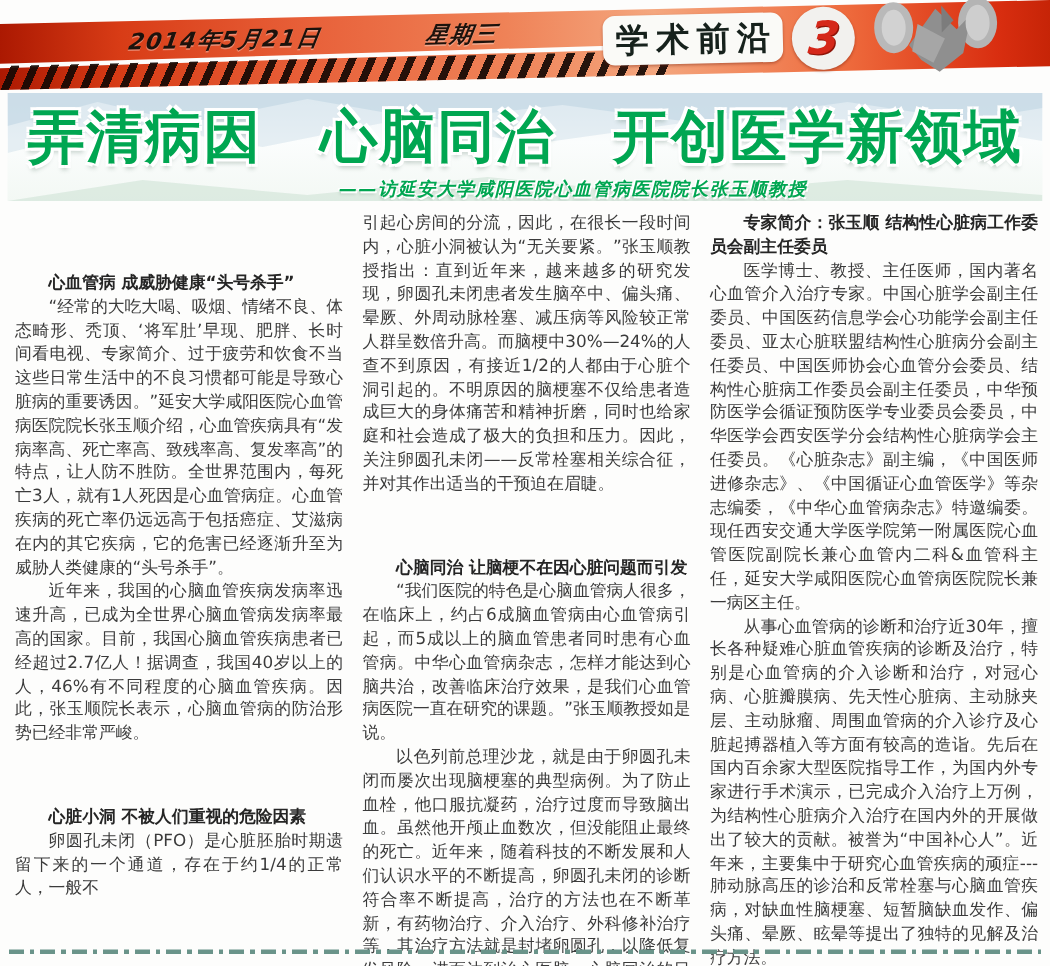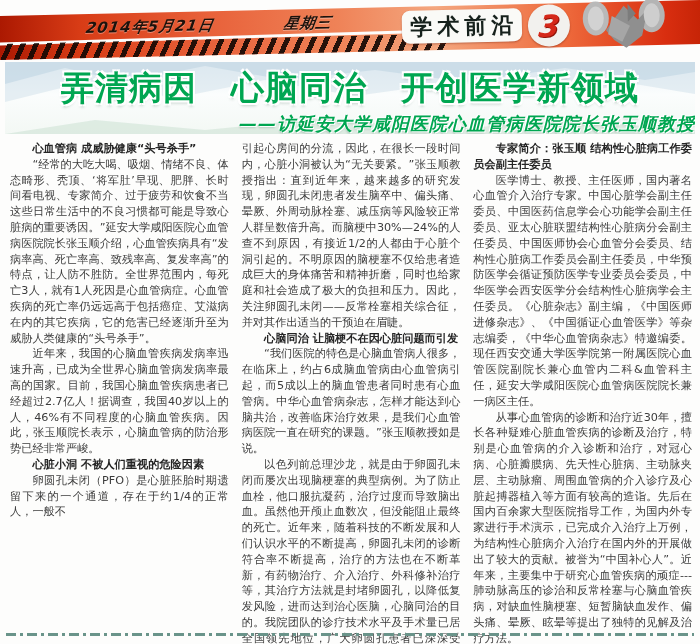--- a/index.html
+++ b/index.html
@@ -24,33 +24,33 @@
   .page-circle { position:absolute; left:534px; top:1px; width:42px; height:42px; background:#f2f1ee; border-radius:50%;
              display:flex; align-items:center; justify-content:center; box-shadow:0 1px 2px rgba(100,20,5,0.4); }
   .page-circle span { font-size:30px; font-weight:bold; font-style:italic; color:var(--circle-red,#d5281a);
              text-shadow:1px 1px 0 #8f1408; transform:skewX(-6deg); }
   .emblem { position:absolute; left:584px; top:-6px; }
 
   
   .title-block { position:absolute; left:5px; top:62px; width:690px; height:72px; overflow:hidden;
              background:linear-gradient(180deg,#e9f1f6 0%,#fbfdfd 45%,#f3f8f4 100%); }
   .mountains { position:absolute; left:0; top:0; width:100%; height:100%; }
-  .main-headline { position:relative; z-index:2; margin-top:4px; text-align:center; font-size:33px; font-weight:bold;
+  .main-headline { position:relative; z-index:2; margin-top:4px; text-align:center; font-size:38px; font-weight:bold;
              color:var(--title-green,#00a651); letter-spacing:1px;
              text-shadow:-2px -2px 0 #fff, 2px -2px 0 #fff, -2px 2px 0 #fff, 2px 2px 0 #fff, 0 3px 3px rgba(40,80,60,0.25); }
-  .sub-headline { position:relative; z-index:2; margin-top:1px; text-align:right; padding-left:64px;
-             font-size:18px; font-weight:bold; font-style:italic; color:var(--title-green,#00a651);
+  .sub-headline { position:relative; z-index:2; margin-top:1px; text-align:center; padding-left:64px;
+             font-size:12px; font-weight:bold; font-style:italic; color:var(--title-green,#00a651);
              text-shadow:-1px -1px 0 #fff, 1px 1px 0 #fff, 0 2px 2px rgba(40,80,60,0.2); letter-spacing:1px; }
 
   
   .article-body { position:absolute; left:10px; top:141px; width:682px; display:flex; gap:13px; }
   .col { width:219px; font-size:11.2px; line-height:15.8px; color:#3b3b3b; text-align:justify; }
   .blk { margin:0; }
   .blk-p, .blk-pb, .blk-h { text-indent:2em; }
-  .blk-h { font-weight:bold; color:#252525; }
+  .blk-h { font-weight:bold; color:#252525;margin-top:40px; }
   .blk-pb { font-weight:bold; color:#252525; }
   .blk-cont { text-indent:0; }
   .blk.gap { }
 
   
   .bottom-rule { position:absolute; left:6px; top:633px; width:688px; height:3px;
              background:repeating-linear-gradient(90deg, var(--rule-teal,#6a948a) 0 10px, transparent 10px 14px,
                         var(--rule-teal,#6a948a) 14px 17px, transparent 17px 21px); }
 </style>
 </head>

